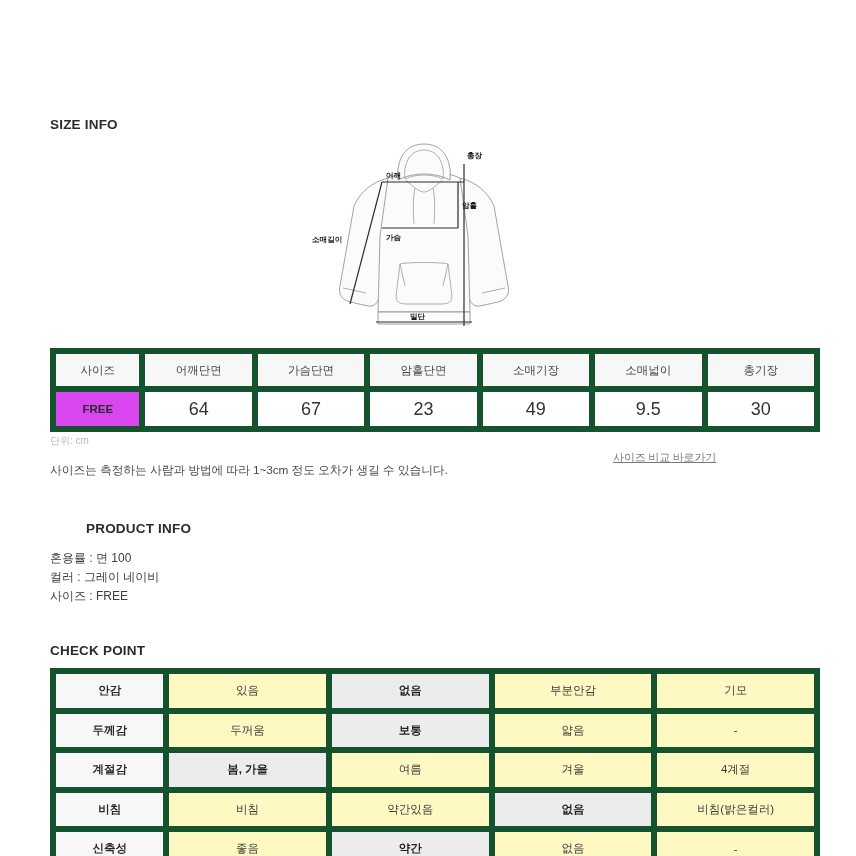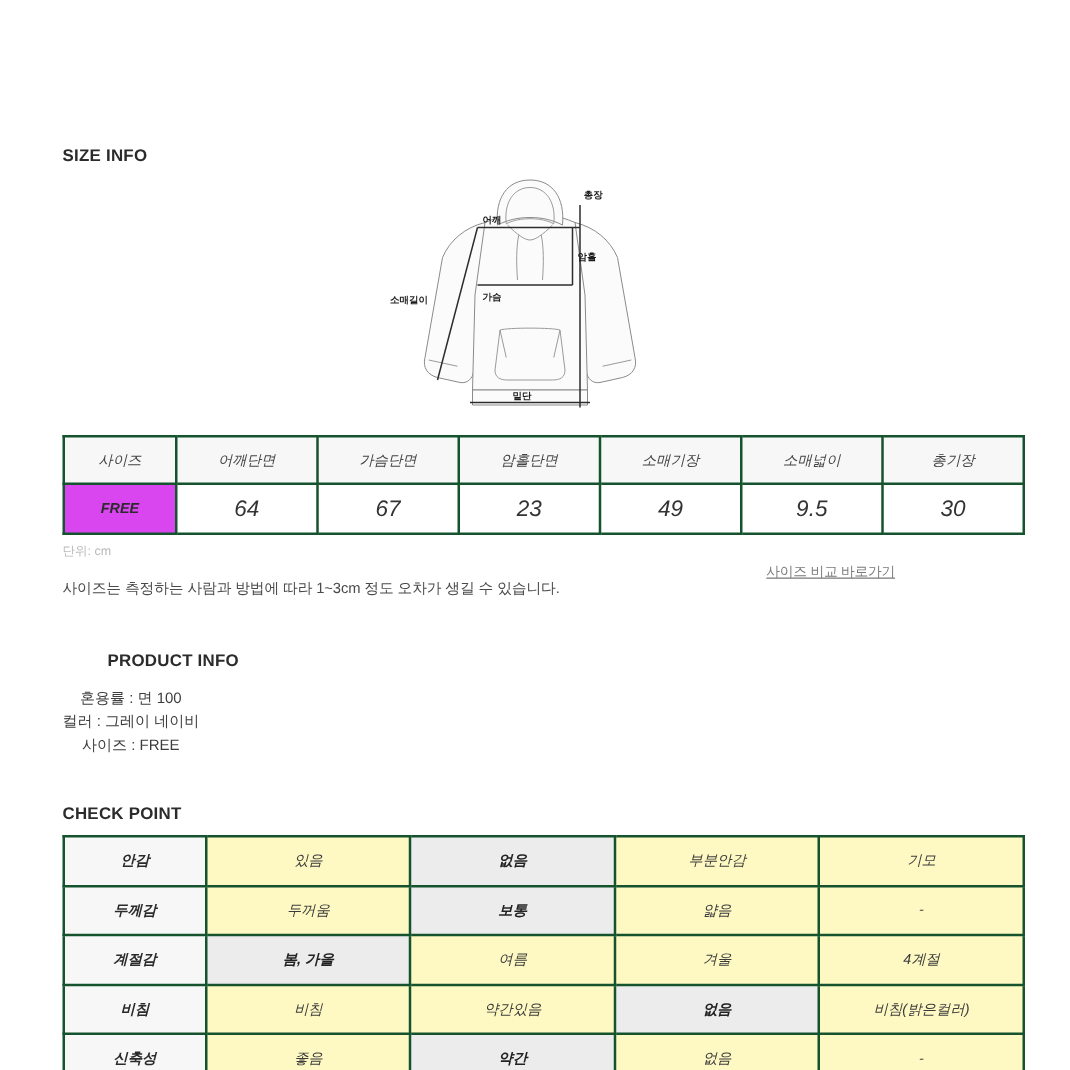--- a/index.html
+++ b/index.html
@@ -33,21 +33,21 @@
   }
   #garment-diagram svg { display: block; width: 240px; height: 205px; }
   .g-fill   { fill: #fbfbfb; stroke: #8b8b8b; stroke-width: 0.8; }
   .g-line   { fill: none; stroke: #9a9a9a; stroke-width: 0.8; }
   .m-line   { stroke: #2c2c2c; stroke-width: 1.2; fill: none; }
   .m-label  { font-family: "Liberation Sans","DejaVu Sans",sans-serif;
               font-size: 7.6px; font-weight: bold; fill: #1c1c1c; }
 
   
   table { border-collapse: collapse; position: absolute; }
-  td, th { border: 2px solid #14532d; font-weight: normal; font-style: italic; }
+  td, th { border: 6px solid #14532d; font-weight: normal; }
 
   
   #size-table { left: 50px; top: 348px; width: 770px; }
   #size-table th {
     background: #f7f7f7;
     height: 38px;
     font-size: 11.5px;
     color: #444444;
     font-weight: normal;
   }
@@ -82,21 +82,21 @@
     text-decoration: underline; cursor: pointer;
     letter-spacing: -0.2px;
     margin-top: 15px;
   }
 
   
   #product-info-list {
     position: absolute; left: 50px; top: 549px;
     font-size: 12px; line-height: 19px; color: #3d3d3d;
   }
-  #product-info-list li { list-style: none; text-align: center; }
+  #product-info-list li { list-style: none; }
 
   
   #check-table { left: 50px; top: 668px; width: 770px; }
   #check-table td {
     height: 39.5px;
     font-size: 11.5px;
     text-align: center;
     color: #3b3b3b;
     background: #fef9c3;
   }

